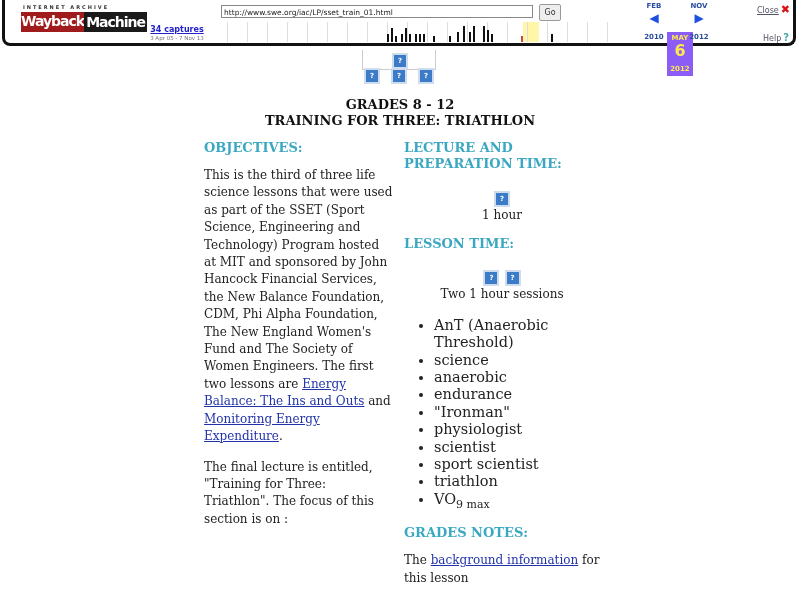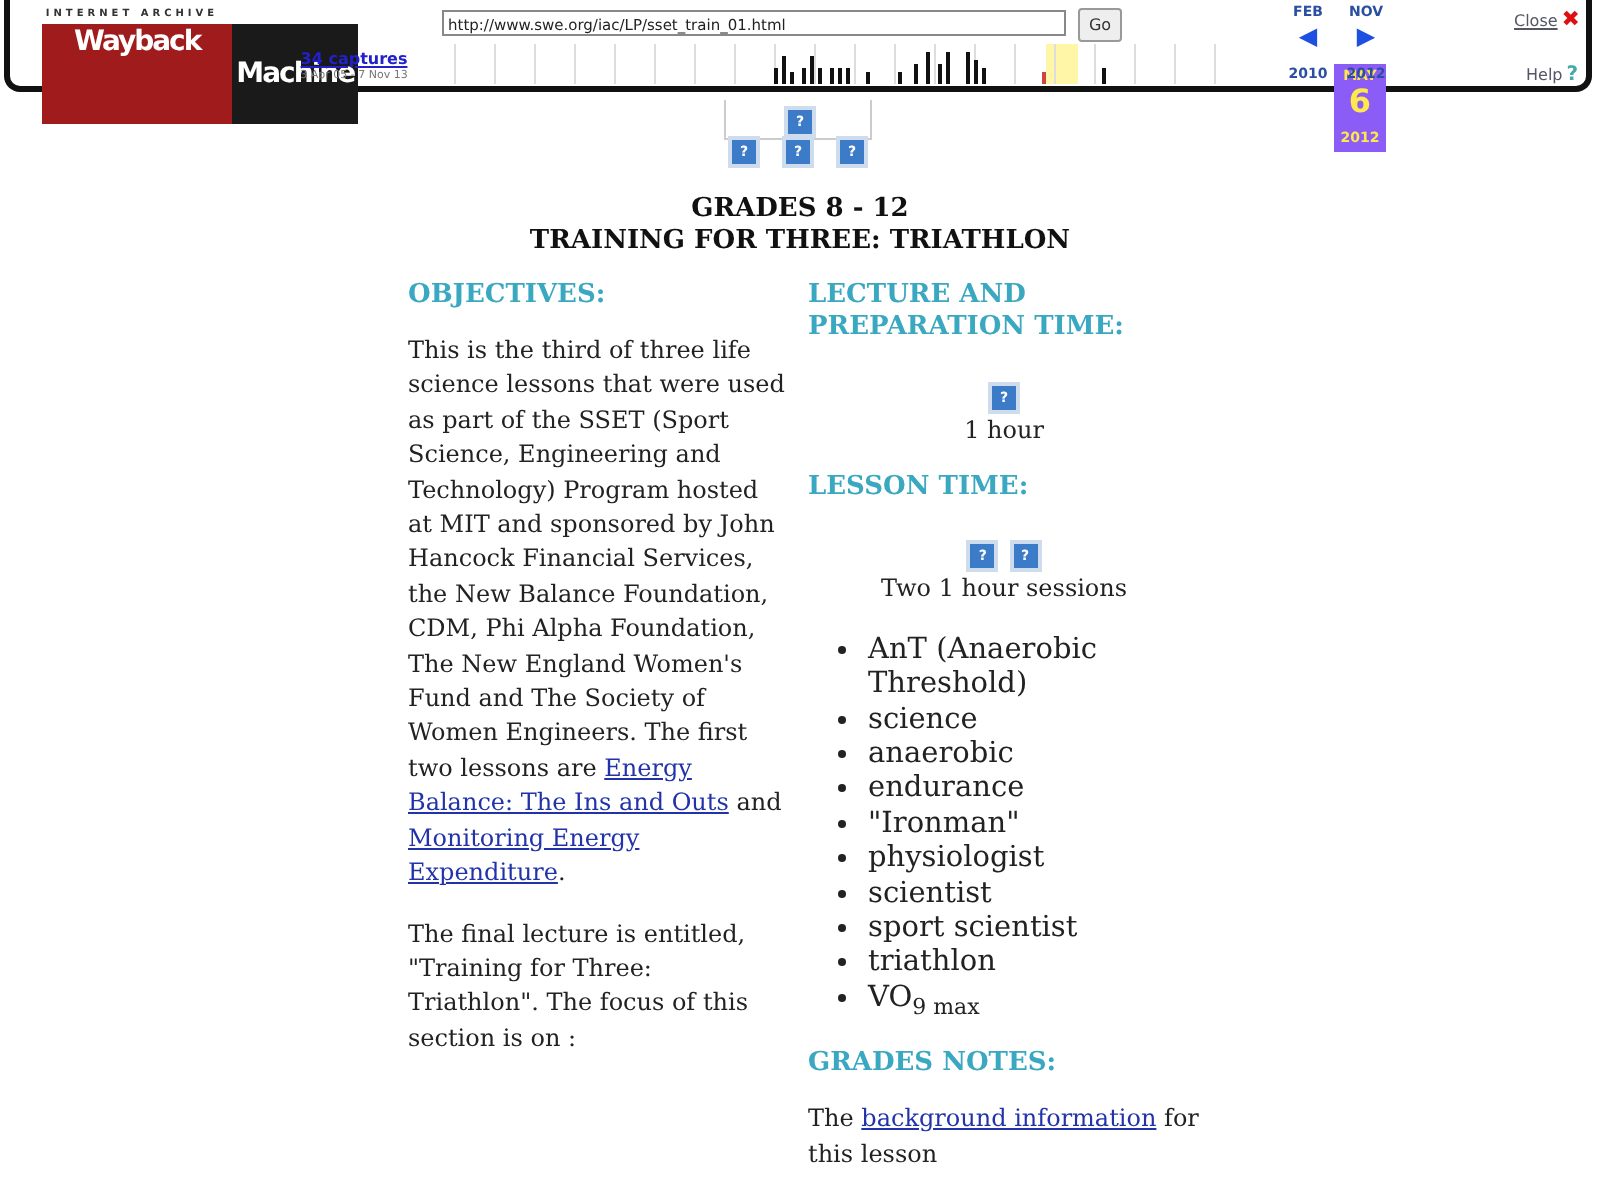--- a/index.html
+++ b/index.html
@@ -3,38 +3,38 @@
 <meta charset="utf-8">
 <style>
   html, body { margin:0; padding:0; }
   body { width:800px; height:600px; overflow:hidden; background:#ffffff; font-family:"DejaVu Serif", serif; position:relative; }
 
   
   .wb-bar { position:absolute; left:2px; top:0; width:794px; height:46px; background:#ffffff; border:3px solid #111; border-top:none; border-radius:0 0 8px 8px; box-sizing:border-box; }
   .wb-logo { position:absolute; left:16px; top:4px; width:90px; height:36px; }
   .wb-logo .ia { font-family:"DejaVu Sans", sans-serif; font-size:5px; letter-spacing:2px; color:#333; text-align:center; font-weight:bold; }
   .wb-logo .wm { margin-top:2px; font-family:"DejaVu Sans", sans-serif; font-weight:bold; font-size:14px; line-height:18px; color:#fff; letter-spacing:-1px; display:flex; }
-  .wb-logo .wm .way { background:#a01c1c; padding:0 16px; }
-  .wb-logo .wm .back { background:#1a1a1a; padding:16px 2px; }
+  .wb-logo .wm .way { background:#a01c1c; padding:0 0; }
+  .wb-logo .wm .back { background:#1a1a1a; padding:1px 2px; }
   .wb-url { position:absolute; left:216px; top:5px; width:312px; height:13px; border:1px solid #888; font-family:"DejaVu Sans", sans-serif; font-size:7.5px; line-height:13px; padding-left:2px; color:#222; box-sizing:border-box; background:#fff; }
   .wb-go { position:absolute; left:534px; top:4px; width:20px; height:15px; border:1px solid #999; background:#eee; font-family:"DejaVu Sans", sans-serif; font-size:8px; line-height:15px; text-align:center; color:#333; border-radius:2px; }
   .wb-captures { position:absolute; left:142px; top:25px; width:60px; text-align:center; font-family:"DejaVu Sans", sans-serif; }
   .wb-captures a { font-size:8px; color:#22c; text-decoration:underline; font-weight:bold; display:block; }
   .wb-captures .range { font-size:5.5px; color:#777; margin-top:1px; }
   .wb-spark { position:absolute; left:212px; top:22px; width:416px; height:20px; }
   .wb-spark .tick { position:absolute; bottom:0; width:1px; background:#ddd; height:20px; }
   .wb-spark .bar { position:absolute; bottom:0; width:2px; background:#111; }
   .wb-spark .hl { position:absolute; bottom:0; left:306px; width:16px; height:20px; background:#fff6a8; }
   .wb-cal { position:absolute; top:0; height:44px; font-family:"DejaVu Sans", sans-serif; font-weight:bold; text-align:center; }
   .wb-cal .m { font-size:7px; margin-top:2px; }
   .wb-cal .y { font-size:7px; position:absolute; bottom:3px; left:0; right:0; }
   .wb-prev { left:635px; width:28px; color:#2a4ea0; }
   .wb-cur { left:662px; width:26px; background:#8b5cf6; color:#ffe94a;margin-top:32px; }
   .wb-cur .d { font-size:16px; line-height:18px; margin-top:0; }
-  .wb-next { left:664px; width:28px; color:#2a4ea0; }
+  .wb-next { left:680px; width:28px; color:#2a4ea0; }
   .wb-arrow { font-size:12px; line-height:16px; color:#1d4fe0; }
   .wb-close { position:absolute; left:752px; top:3px; font-family:"DejaVu Sans", sans-serif; font-size:8px; }
   .wb-close a { color:#556; text-decoration:underline; }
   .wb-close .x { color:#d11; font-weight:bold; font-size:11px; margin-left:2px; }
   .wb-help { position:absolute; left:758px; top:32px; font-family:"DejaVu Sans", sans-serif; font-size:8px; }
   .wb-help a { color:#556; }
   .wb-help .q { color:#4aa; font-weight:bold; font-size:10px; margin-left:2px; }
 
   
   .ph { display:inline-block; width:12px; height:12px; background:#3b7bc8; border:2px solid #cfdcee; color:#fff; font-size:7px; line-height:12px; text-align:center; font-family:"DejaVu Sans", sans-serif; font-weight:bold; box-sizing:content-box; }

